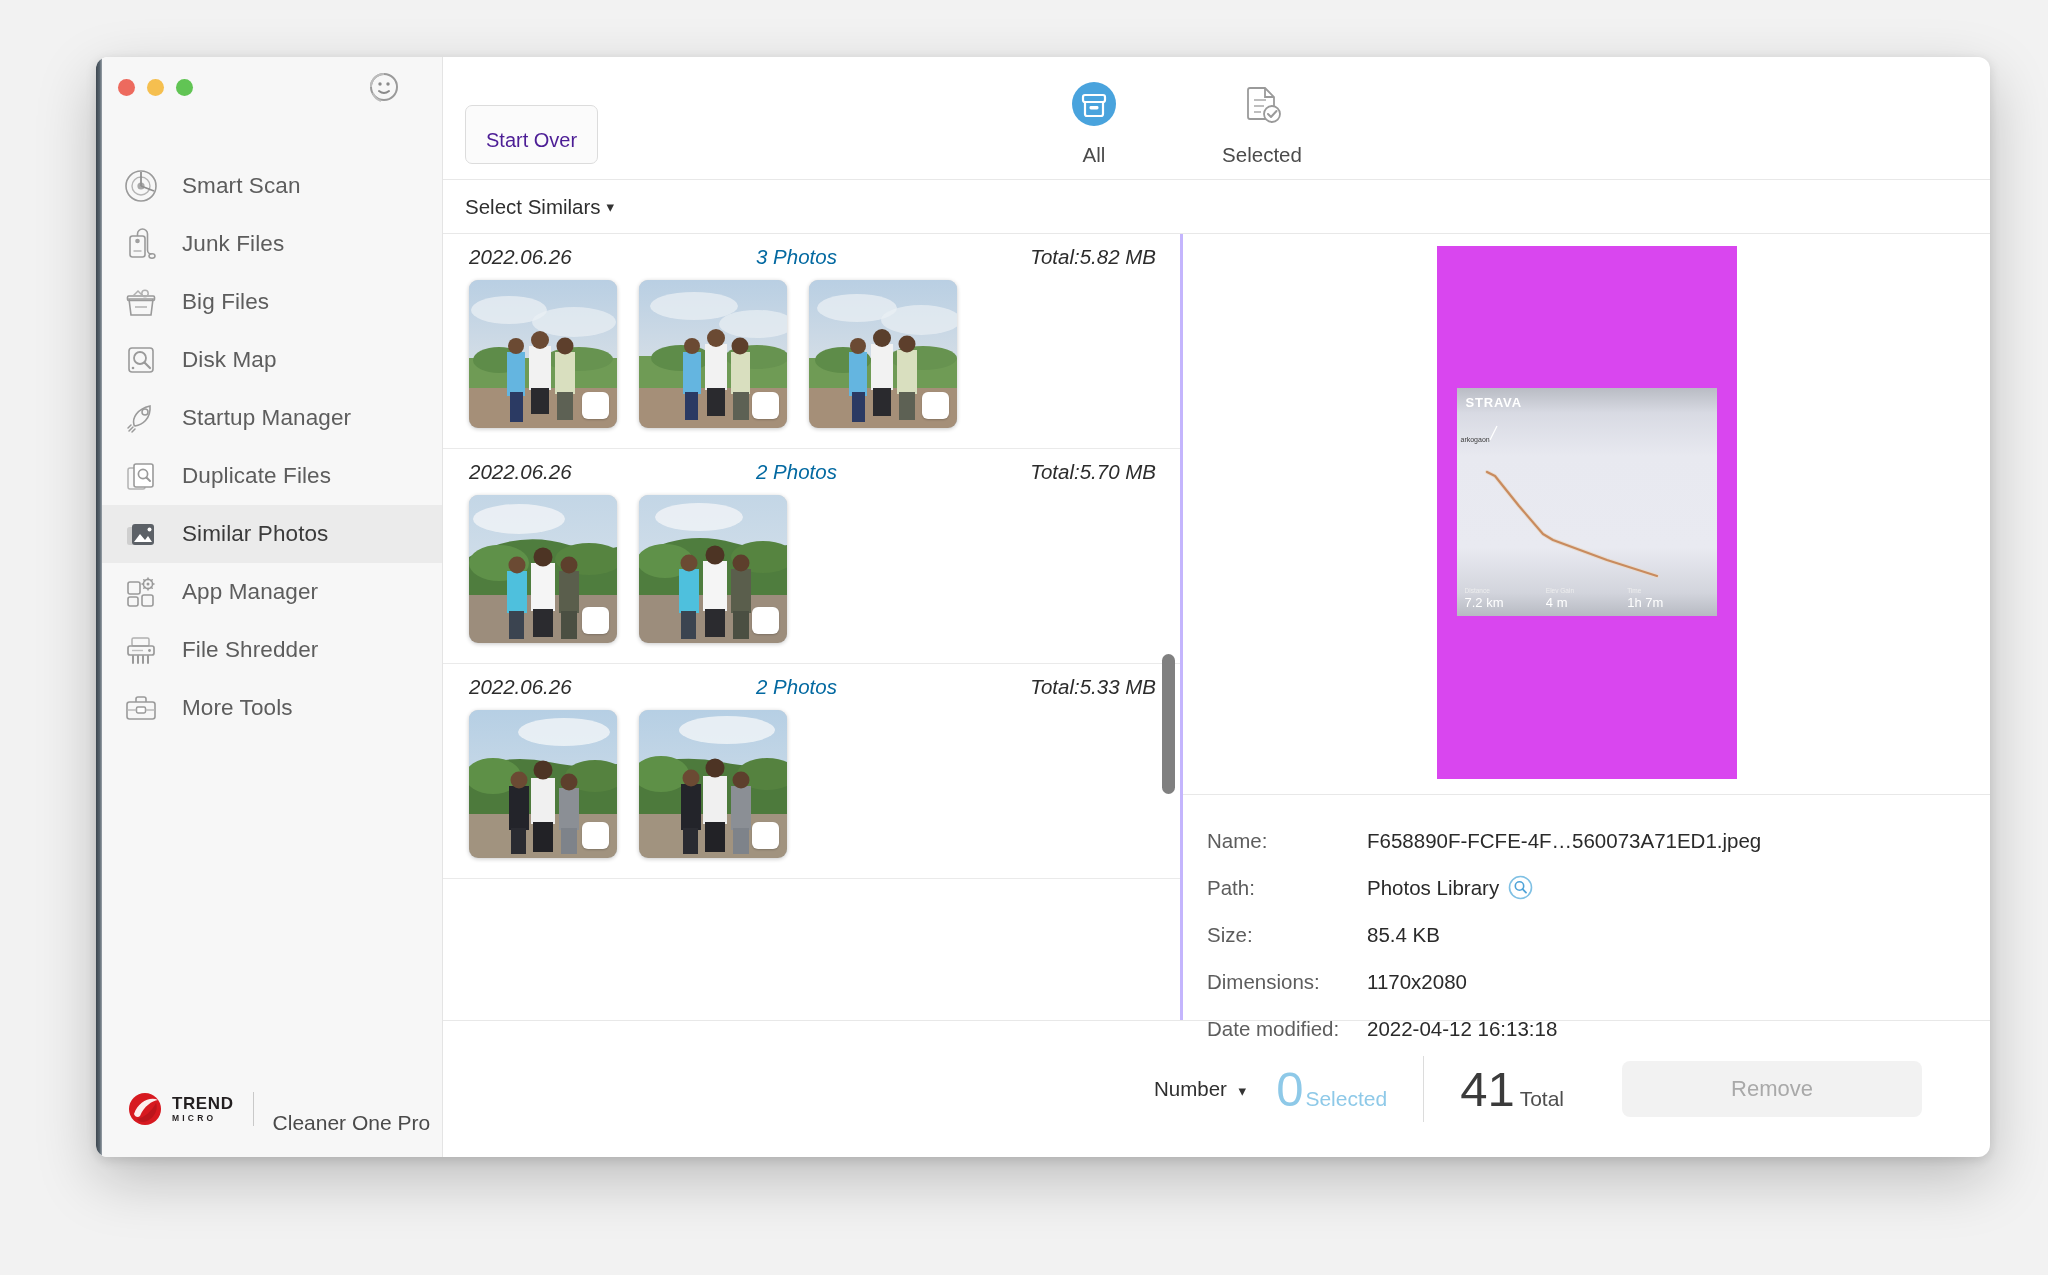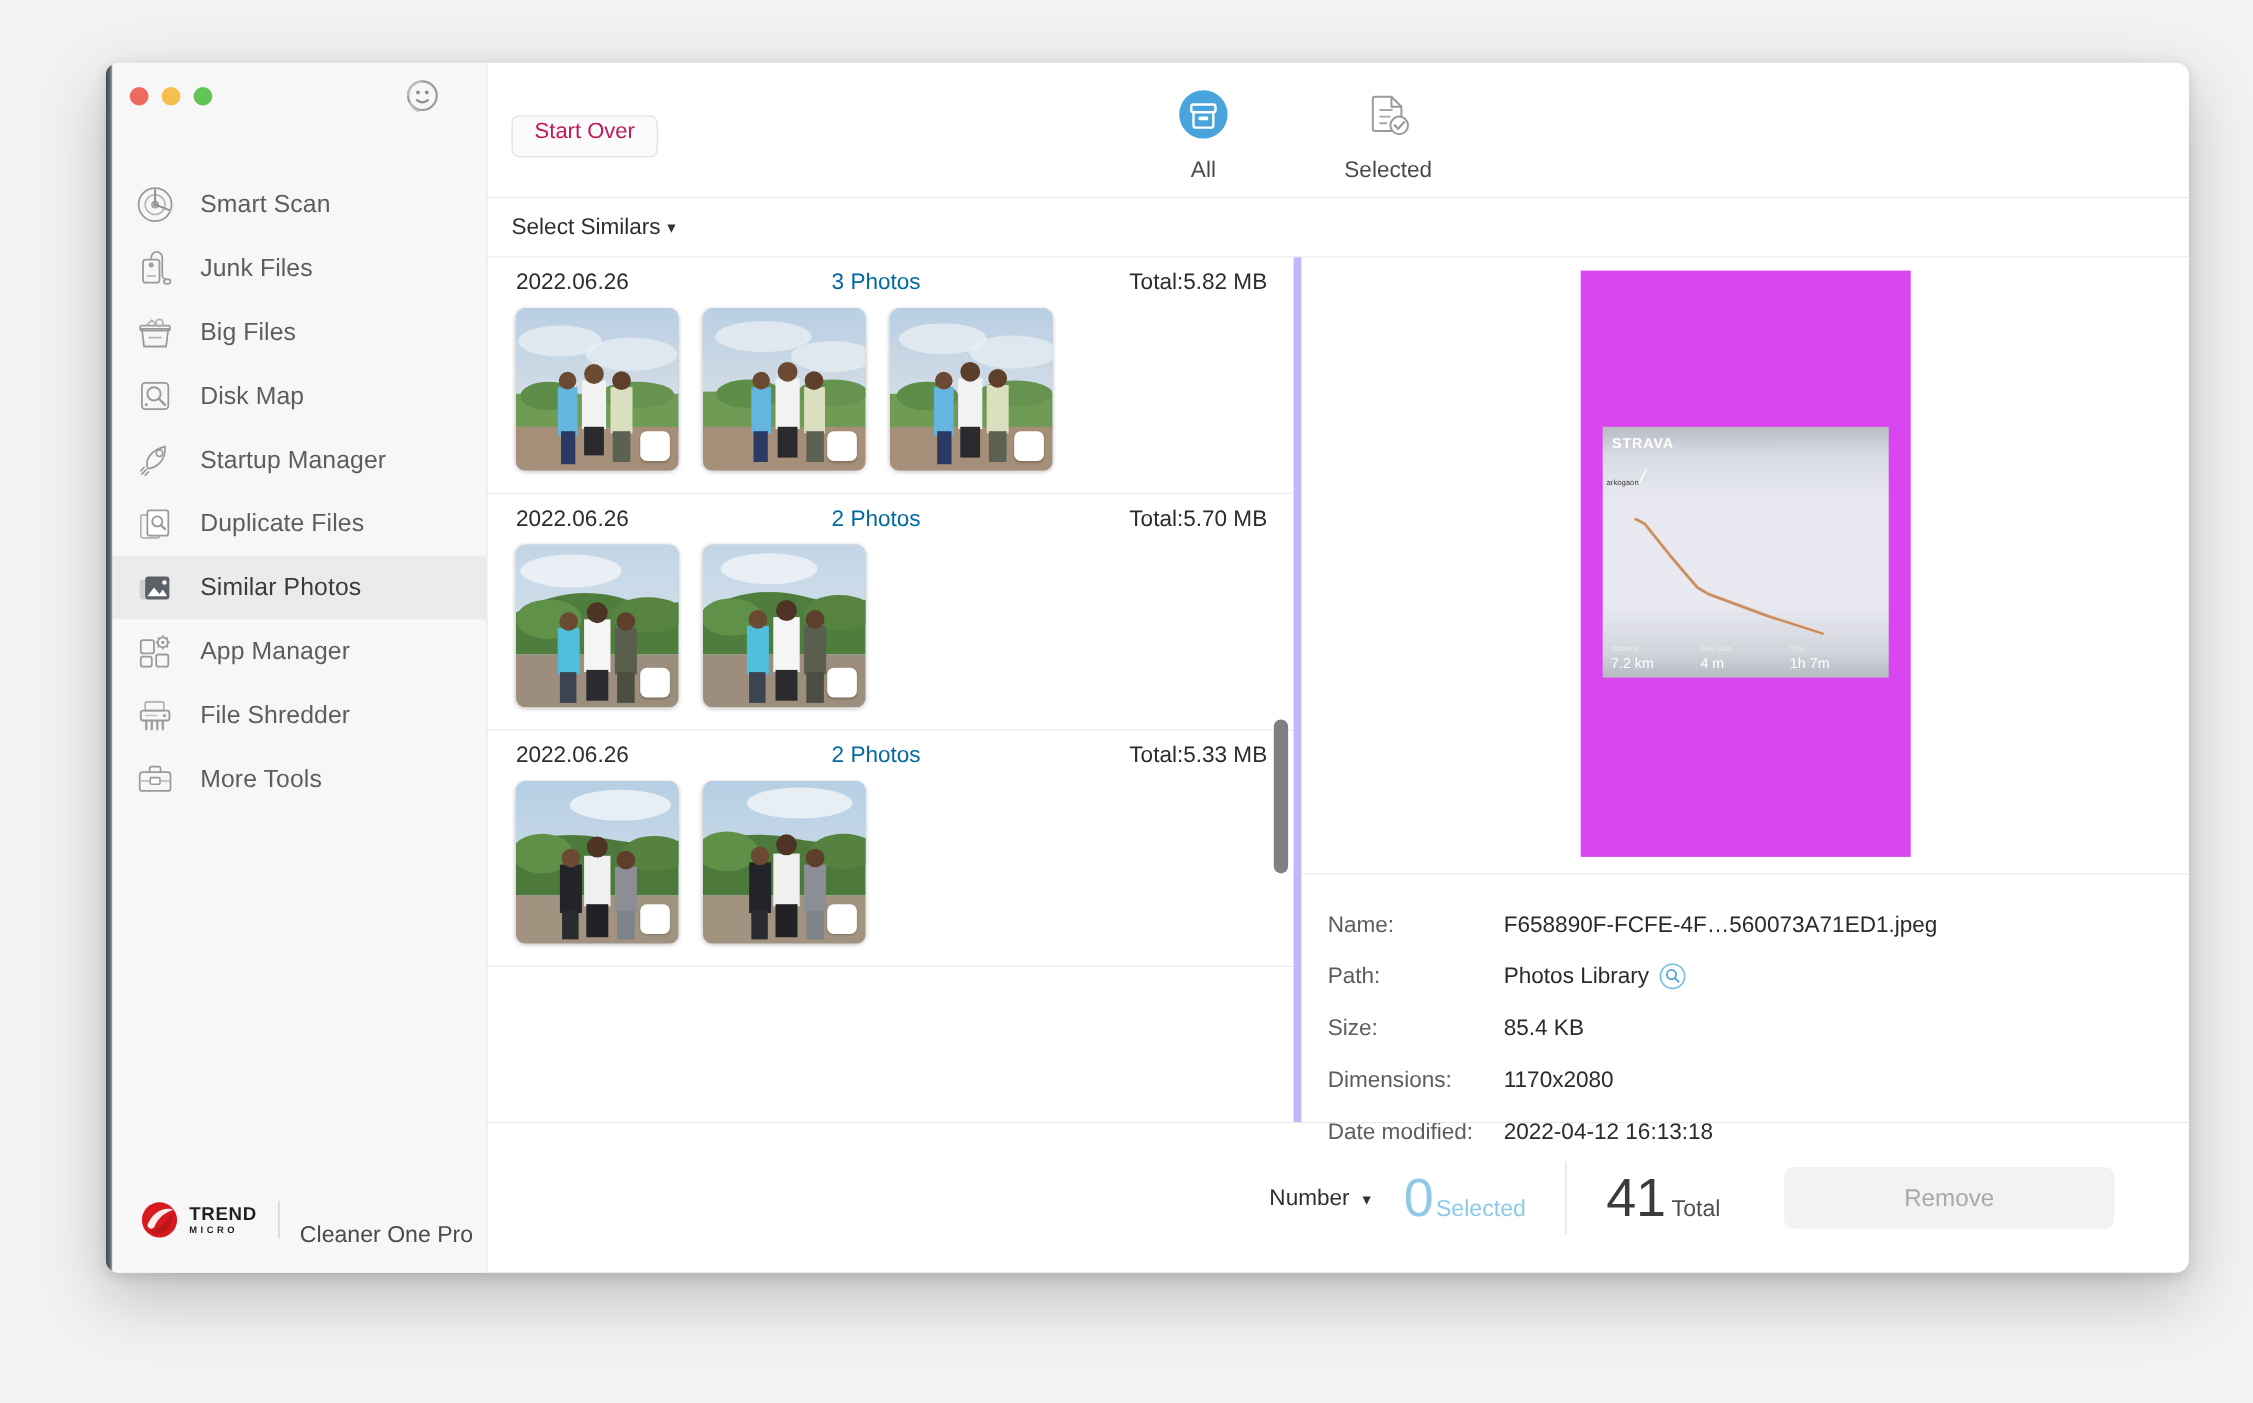--- a/index.html
+++ b/index.html
@@ -90,22 +90,22 @@
   
   .main { flex: 1 1 auto; display: flex; flex-direction: column; min-width: 0; position: relative; }
 
   .toolbar {
     height: 123px; flex: 0 0 123px;
     border-bottom: 1px solid #e8e8e8;
     position: relative;
   }
   .startover {
     position: absolute; left: 22px; top: 48px;
-    padding: 2px 20px 11px;
-    font-size: 20px; color: #be185d;
+    padding: 23px 20px 11px;
+    font-size: 20px; color: #4c1d95;
     background: #fbfbfb;
     border: 1px solid #dcdcdc; border-radius: 7px;
   }
   .tabs {
     position: absolute; left: 592px; top: 18px;
     display: flex; gap: 50px;
   }
   .tab { width: 118px; text-align: center; cursor: default; }
   .tab-ico { height: 62px; display: flex; align-items: center; justify-content: center; }
   .tab-lbl { font-size: 20.5px; color: #4b4b4b; margin-top: 6px; }
@@ -117,22 +117,22 @@
     padding-left: 22px;
   }
   .select-similars { font-size: 20.5px; color: #2f2f2f; }
   .caret { font-size: 15px; color: #333; margin-left: 6px; }
 
   .content { flex: 1 1 auto; display: flex; min-height: 0; }
 
   
   .groups {
     width: 740px; flex: 0 0 740px;
-    border-right: 7px solid #c4b5fd;
-    position: relative; overflow: hidden;
+    border-right: 3px solid #c4b5fd;
+    position: relative; overflow: hidden; font-style: italic;
   }
   .group { border-bottom: 1px solid #eaeaea; padding: 0 0 20px 0; }
   .ghead {
     display: flex; align-items: center;
     height: 46px; padding: 0 24px 0 26px;
     font-size: 20.5px;
   }
   .gdate { color: #2c2c2c; width: 235px; }
   .gcount { color: #0369a1; flex: 1 1 auto; text-align: left; padding-left: 52px; }
   .gsize { color: #2c2c2c; }

